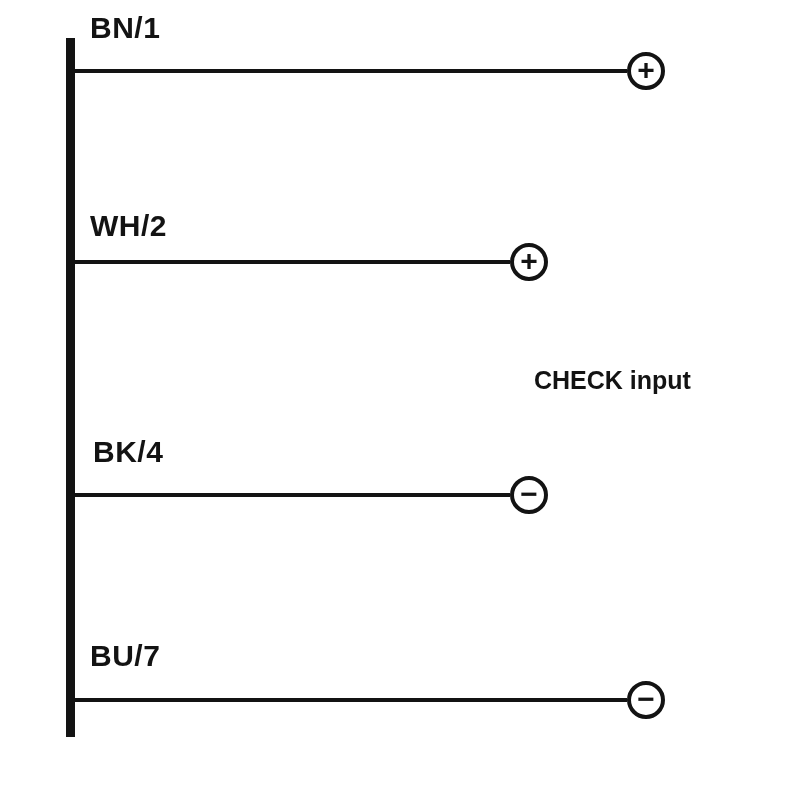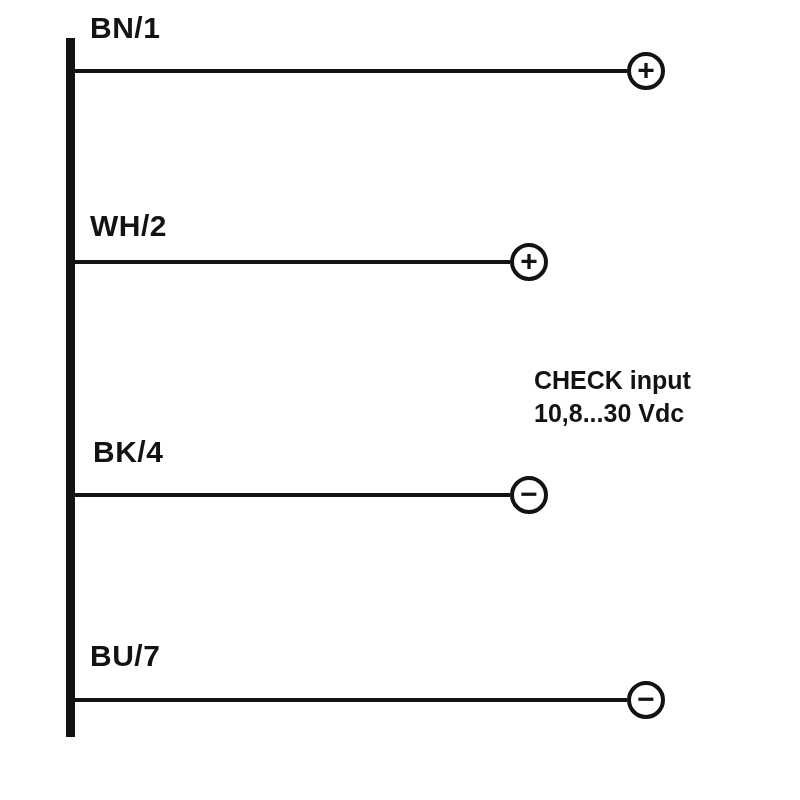--- a/index.html
+++ b/index.html
@@ -9,20 +9,21 @@
     height: 800px;
     font-family: "Liberation Sans", sans-serif;
     color: #131313;
   }
   .canvas {
     position: relative;
     width: 740px;
     height: 800px;
     background: #ffffff;
     overflow: hidden;
+    text-align: right;
   }
 
   
   .bus {
     position: absolute;
     left: 66px;
     top: 38px;
     width: 9px;
     height: 699px;
     background: #131313;
@@ -110,21 +111,20 @@
   <div class="wire w2">
     <div class="wire-label">WH/2</div>
     <div class="wire-line"></div>
     <div class="terminal">
       <span class="glyph">+</span>
     </div>
   </div>
 
   <div class="annotation">
     <div>CHECK input</div>
-    <div>10,8...30 Vdc</div>
   </div>
 
   <div class="wire w3">
     <div class="wire-label">BK/4</div>
     <div class="wire-line"></div>
     <div class="terminal">
       <span class="glyph">−</span>
     </div>
   </div>
 

